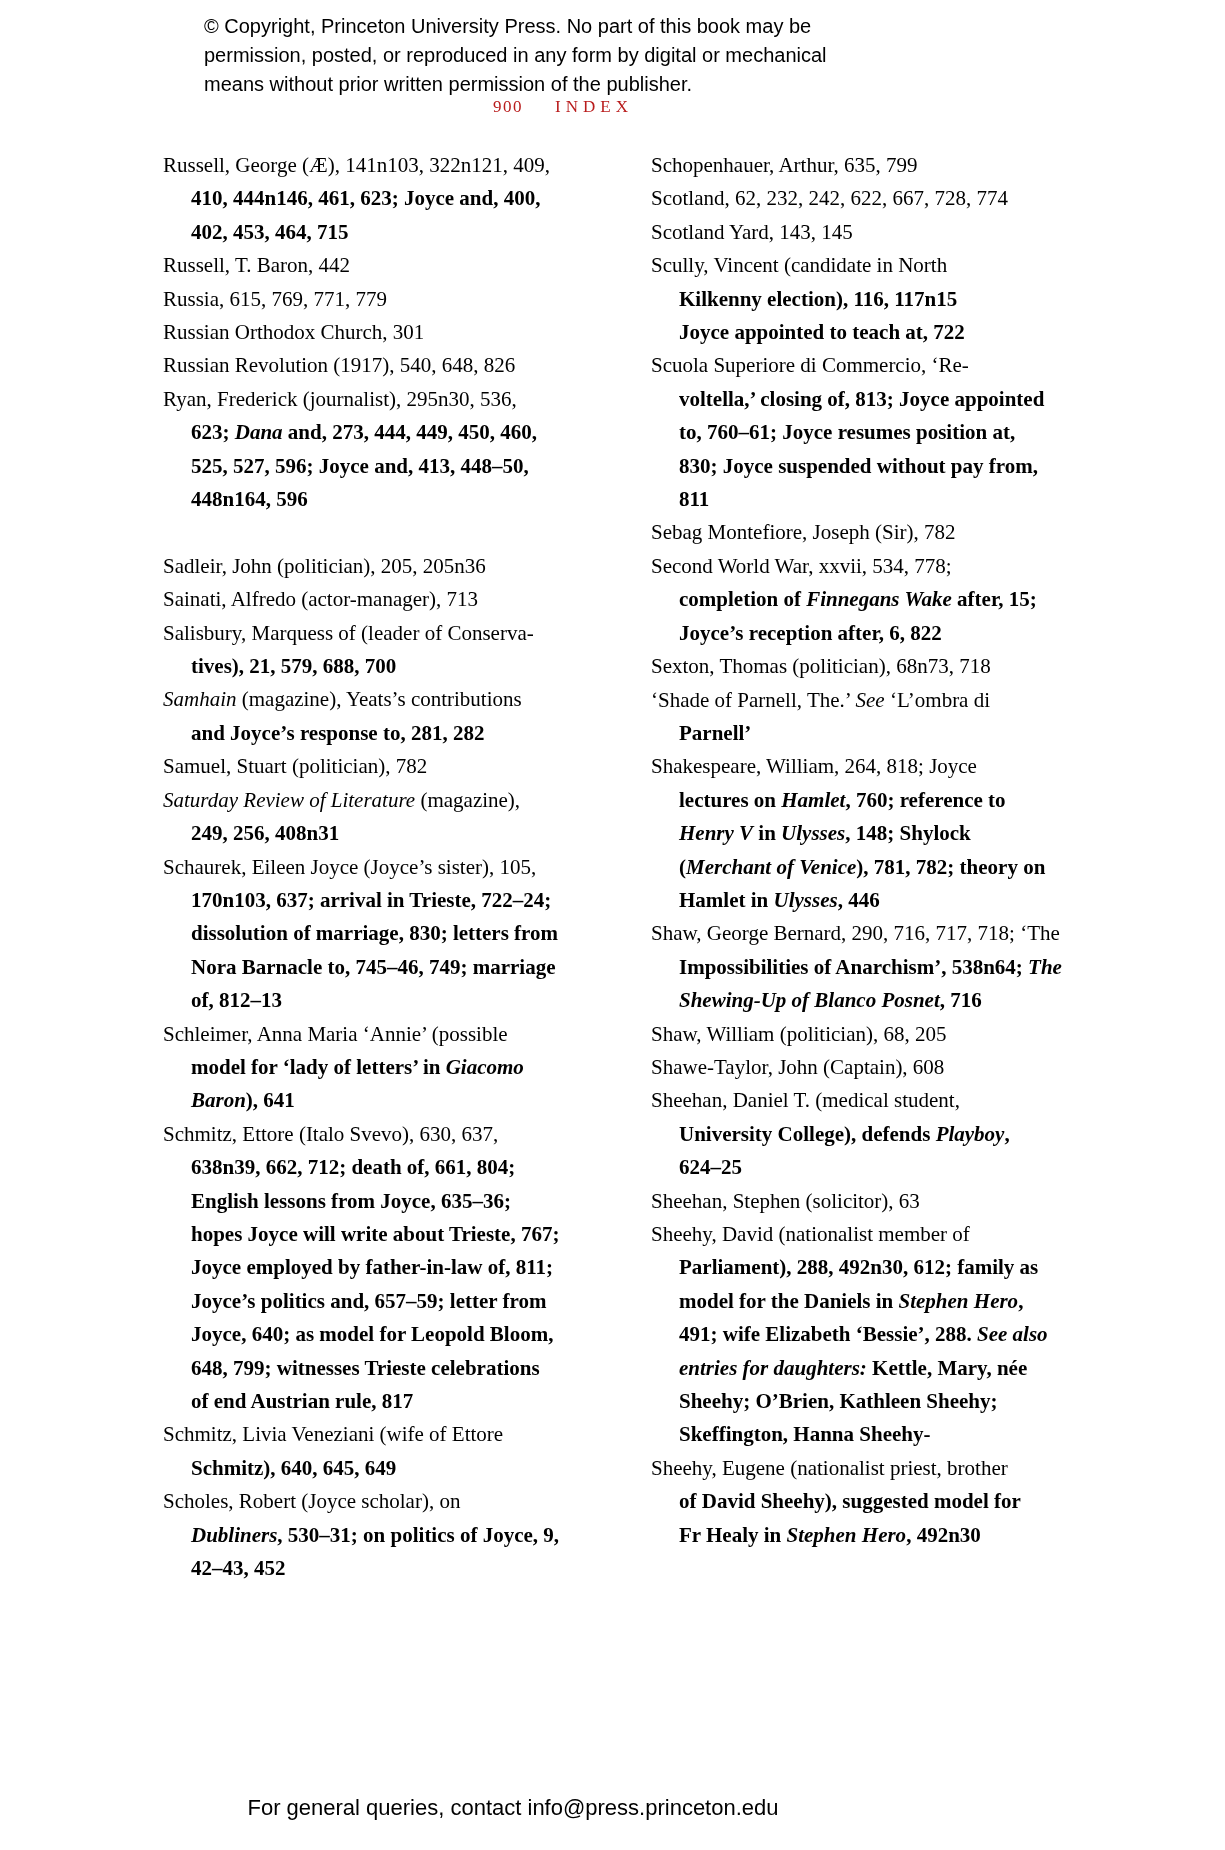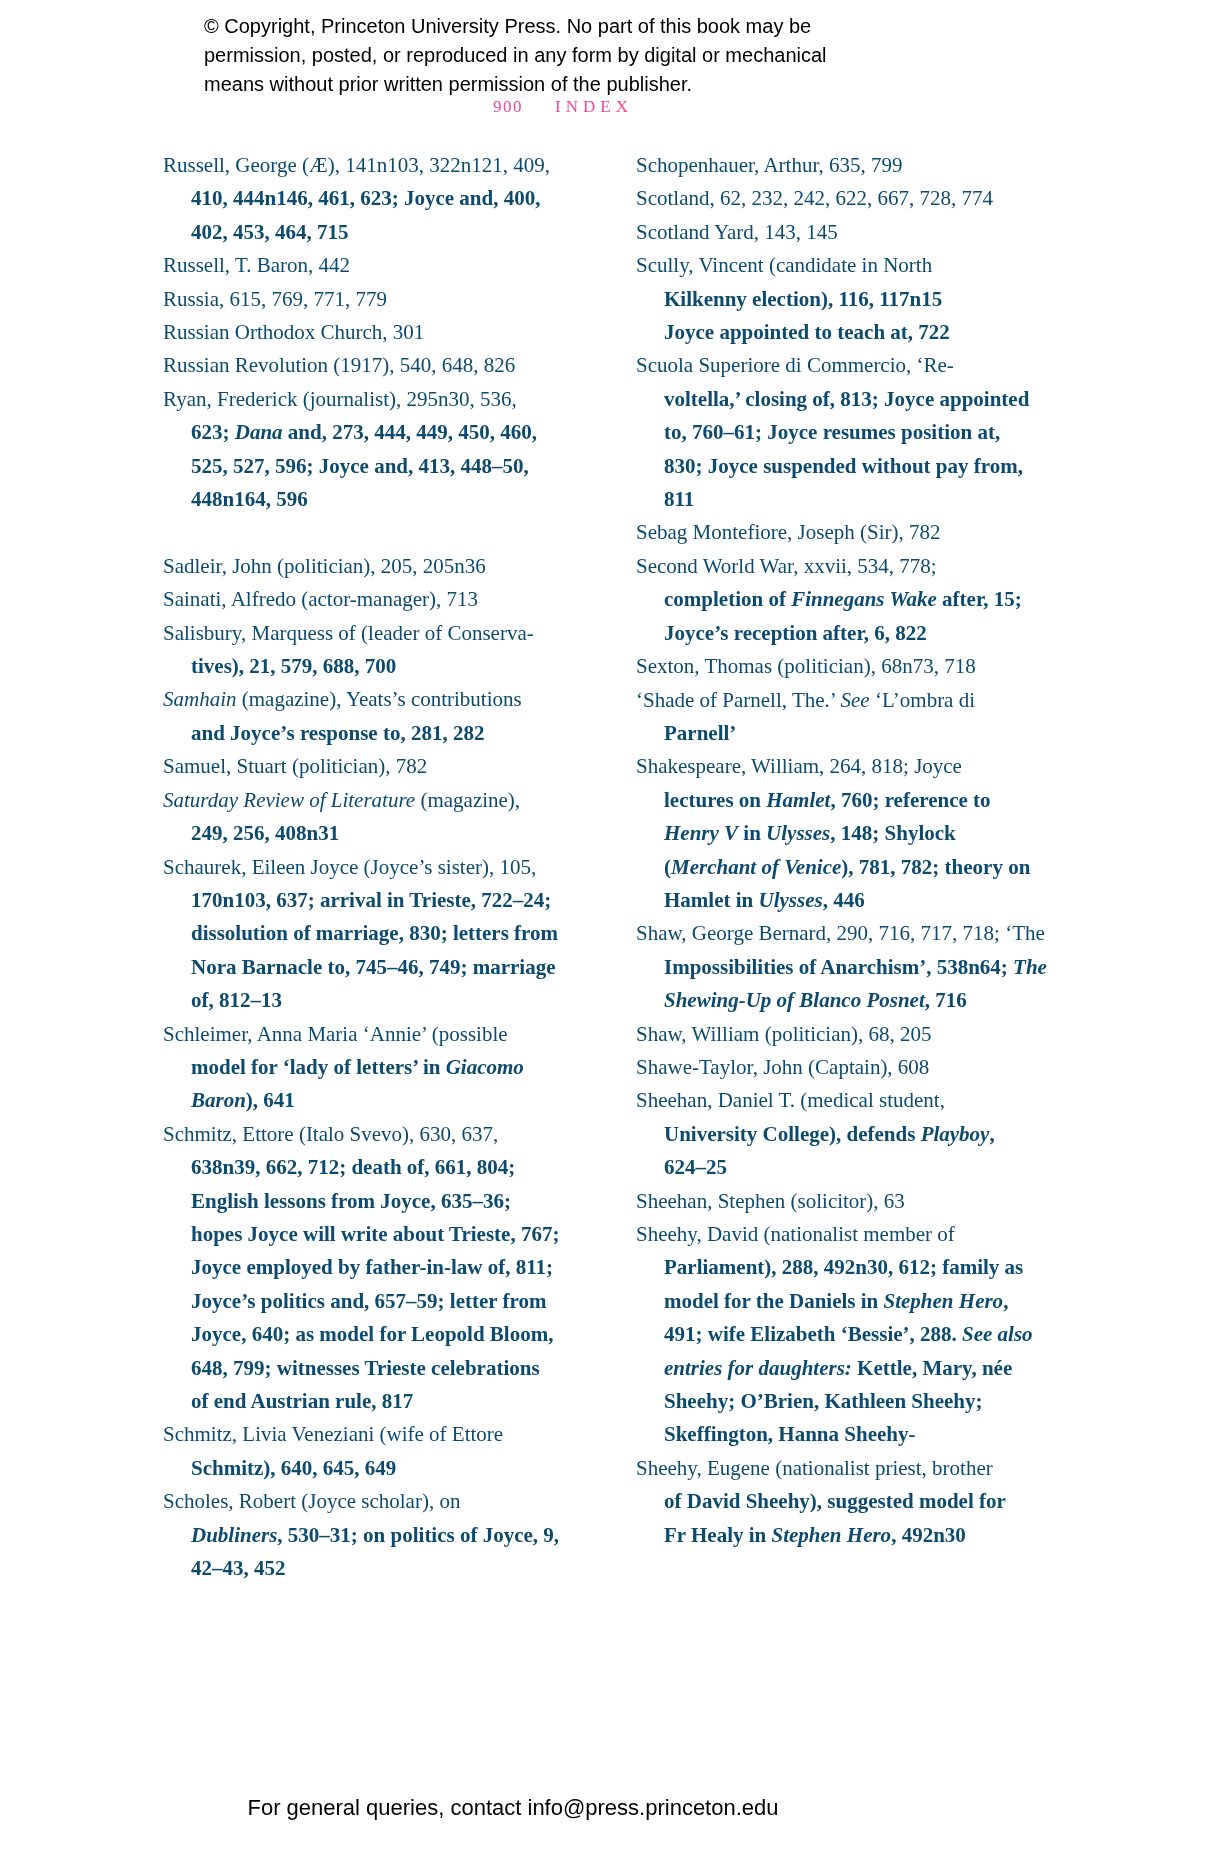--- a/index.html
+++ b/index.html
@@ -20,36 +20,36 @@
     color:#000000;
   }
   .page-header {
     position:absolute;
     top:97px;
     left:163px;
     width:800px;
     text-align:center;
     font-family:"Liberation Serif", serif;
     font-size:17px;
-    color:#ec4899;
+    color:#b91c1c;
   }
   .pagenum { letter-spacing:1.5px; margin-right:32px; }
   .index-title { letter-spacing:5px; }
   .columns {
     position:absolute;
     left:163px;
     top:149px;
     width:940px;
     display:flex;
     font-family:"Liberation Serif", serif;
     font-size:21px;
-    color:#0c4a6e;
+    color:#000000;
   }
   .col { width:452px; }
-  .col + .col { margin-left:21px; width:452px; }
+  .col + .col { margin-left:36px; width:452px; }
   .index-line {
     line-height:33.4px;
     min-height:33.4px;
     white-space:nowrap;
   }
   .index-line.indent { padding-left:28px;font-weight:bold; }
   .footer {
     position:absolute;
     top:1795px;
     left:0;

